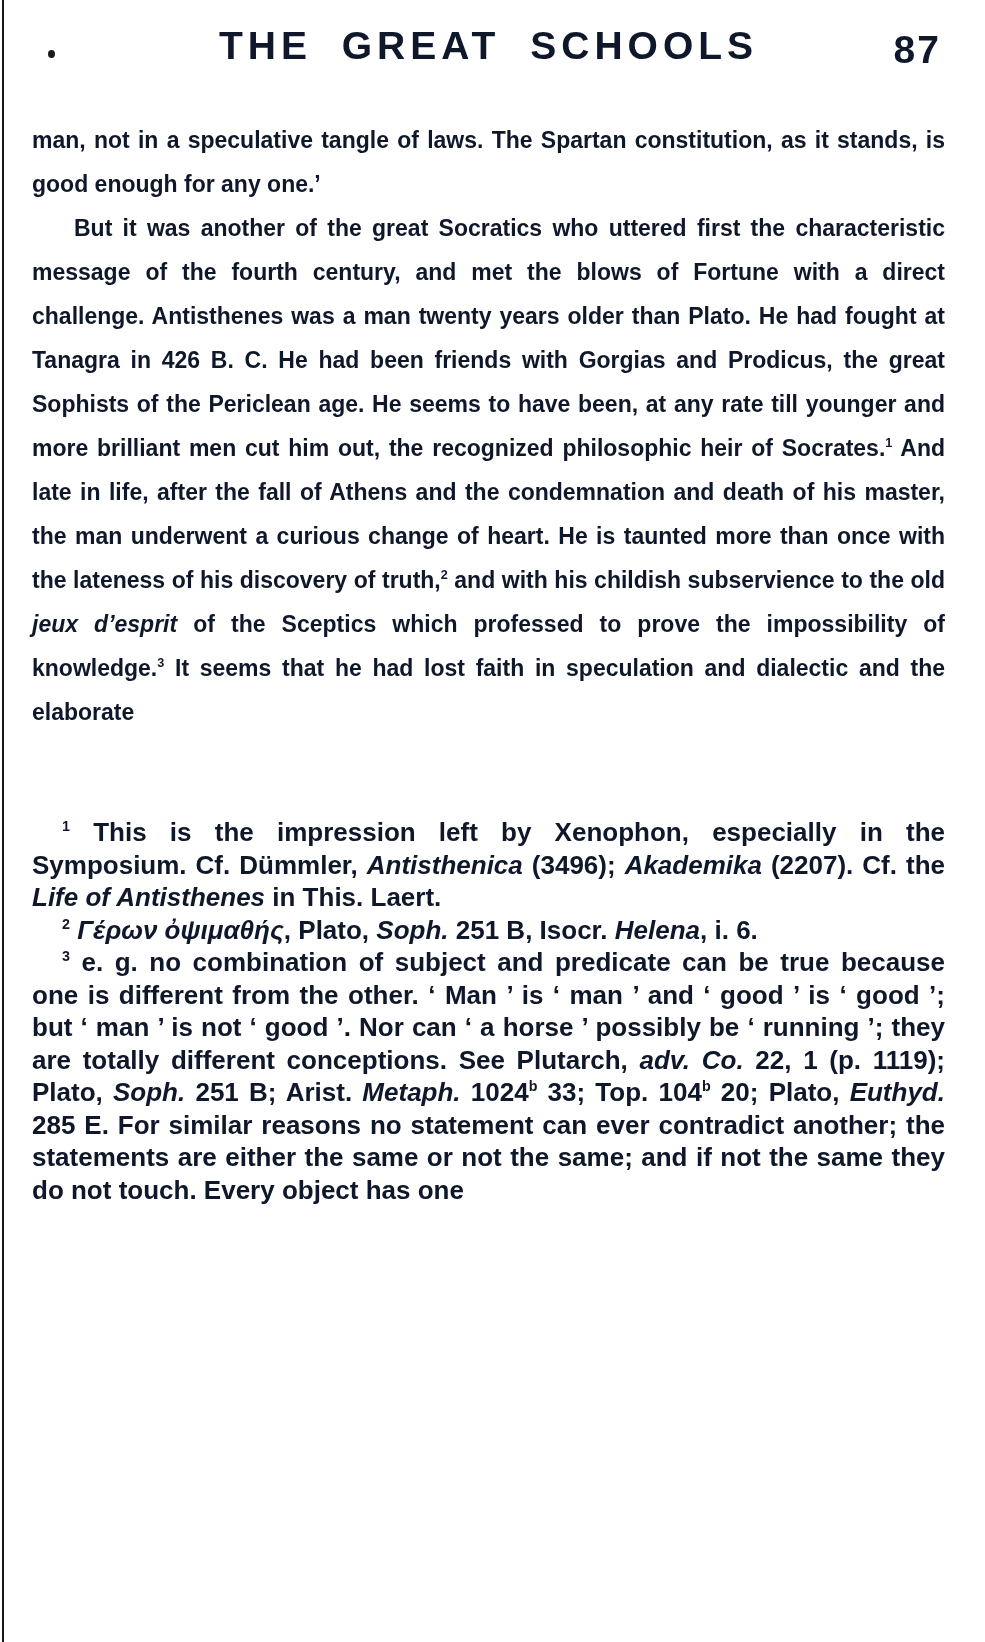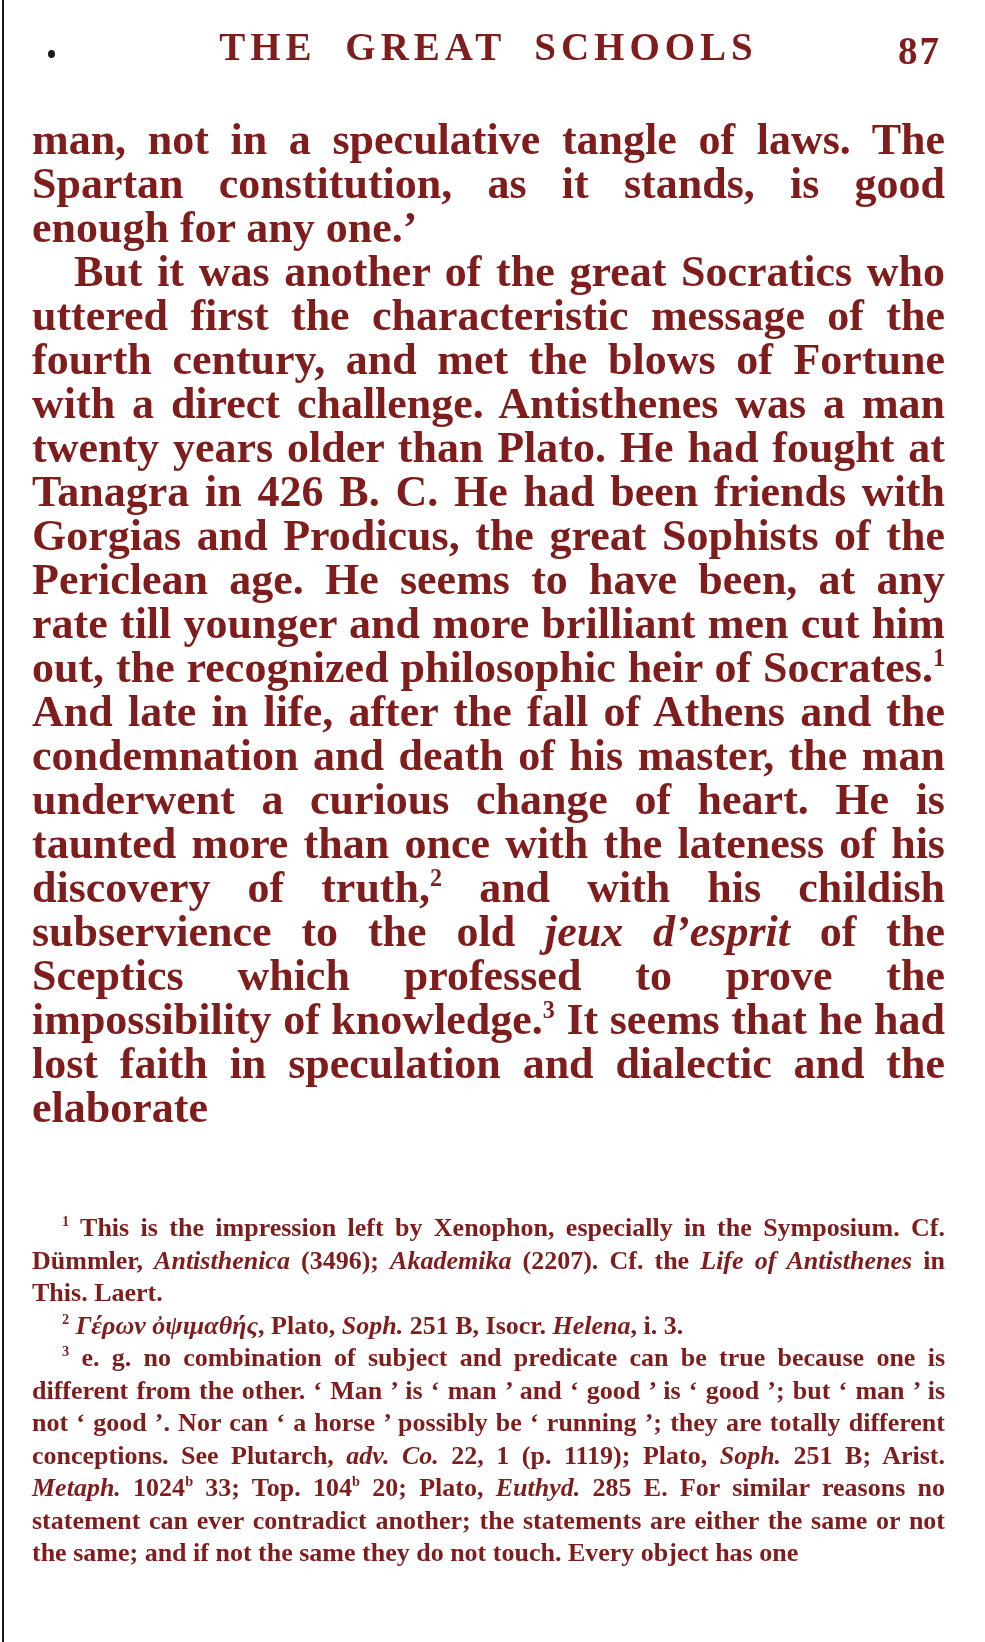--- a/index.html
+++ b/index.html
@@ -2,23 +2,23 @@
 <html><head>
 <meta charset="utf-8">
 <style>
   html, body { margin: 0; padding: 0; background: #e8e8e8; }
   .page {
     position: relative;
     width: 985px;
     height: 1642px;
     background: #ffffff;
     overflow: hidden;
-    font-family: Liberation Serif, serif;
+    font-family: Liberation Sans, sans-serif;
     font-weight: bold;
-    color: #7f1d1d;
+    color: #0f172a;
     box-sizing: border-box;
   }
   .edge-line {
     position: absolute;
     left: 2px; top: 0;
     width: 2px; height: 100%;
     background: #161616;
   }
   .ink-speck {
     position: absolute;
@@ -42,21 +42,21 @@
     white-space: nowrap;
   }
   .running-head .page-num {
     position: absolute;
     right: 4px; top: 4px;
     font-size: 39px;
     letter-spacing: 2px;
   }
   .body-text {
     margin: 44px 40px 0 32px;
-    font-size: 44px;
+    font-size: 23px;
     line-height: 44px;
     text-align: justify;
   }
   .body-text p { margin: 0; }
   .para-indent { text-indent: 42px; }
   sup {
     font-size: 0.55em;
     vertical-align: super;
     line-height: 0;
   }
@@ -84,16 +84,16 @@
     <span class="page-num">87</span>
   </header>
 
   <main class="body-text">
     <p><span>man, not in a speculative tangle of laws. The Spartan constitution, as it stands, is good enough for any one.’</span></p>
     <p class="para-indent"><span>But it was another of the great Socratics who uttered first the characteristic message of the fourth century, and met the blows of Fortune with a direct challenge. Antisthenes was a man twenty years older than Plato. He had fought at Tanagra in 426 B. C. He had been friends with Gorgias and Prodicus, the great Sophists of the Periclean age. He seems to have been, at any rate till younger and more brilliant men cut him out, the recognized philosophic heir of Socrates.</span><sup>1</sup><span> And late in life, after the fall of Athens and the condemnation and death of his master, the man underwent a curious change of heart. He is taunted more than once with the lateness of his discovery of truth,</span><sup>2</sup><span> and with his childish subservience to the old </span><i>jeux d’esprit</i><span> of the Sceptics which professed to prove the impossibility of knowledge.</span><sup>3</sup><span> It seems that he had lost faith in speculation and dialectic and the elaborate</span></p>
   </main>
 
   <section class="footnotes">
     <p><sup>1</sup><span> This is the impression left by Xenophon, especially in the Symposium. Cf. Dümmler, </span><i>Antisthenica</i><span> (3496); </span><i>Akademika</i><span> (2207). Cf. the </span><i>Life of Antisthenes</i><span> in This. Laert.</span></p>
-    <p><sup>2</sup><span> </span><i>Γέρων ὀψιμαθής</i><span>, Plato, </span><i>Soph.</i><span> 251 B, Isocr. </span><i>Helena</i><span>, i. 3.</span></p>
+    <p><sup>2</sup><span> </span><i>Γέρων ὀψιμαθής</i><span>, Plato, </span><i>Soph.</i><span> 251 B, Isocr. </span><i>Helena</i><span>, i. 6.</span></p>
     <p><sup>3</sup><span> e. g. no combination of subject and predicate can be true because one is different from the other. ‘ Man ’ is ‘ man ’ and ‘ good ’ is ‘ good ’; but ‘ man ’ is not ‘ good ’. Nor can ‘ a horse ’ possibly be ‘ running ’; they are totally different conceptions. See Plutarch, </span><i>adv. Co.</i><span> 22, 1 (p. 1119); Plato, </span><i>Soph.</i><span> 251 B; Arist. </span><i>Metaph.</i><span> 1024</span><sup>b</sup><span> 33; Top. 104</span><sup>b</sup><span> 20; Plato, </span><i>Euthyd.</i><span> 285 E. For similar reasons no statement can ever contradict another; the statements are either the same or not the same; and if not the same they do not touch. Every object has one </span></p>
   </section>
 </div>
 
 </body></html>

